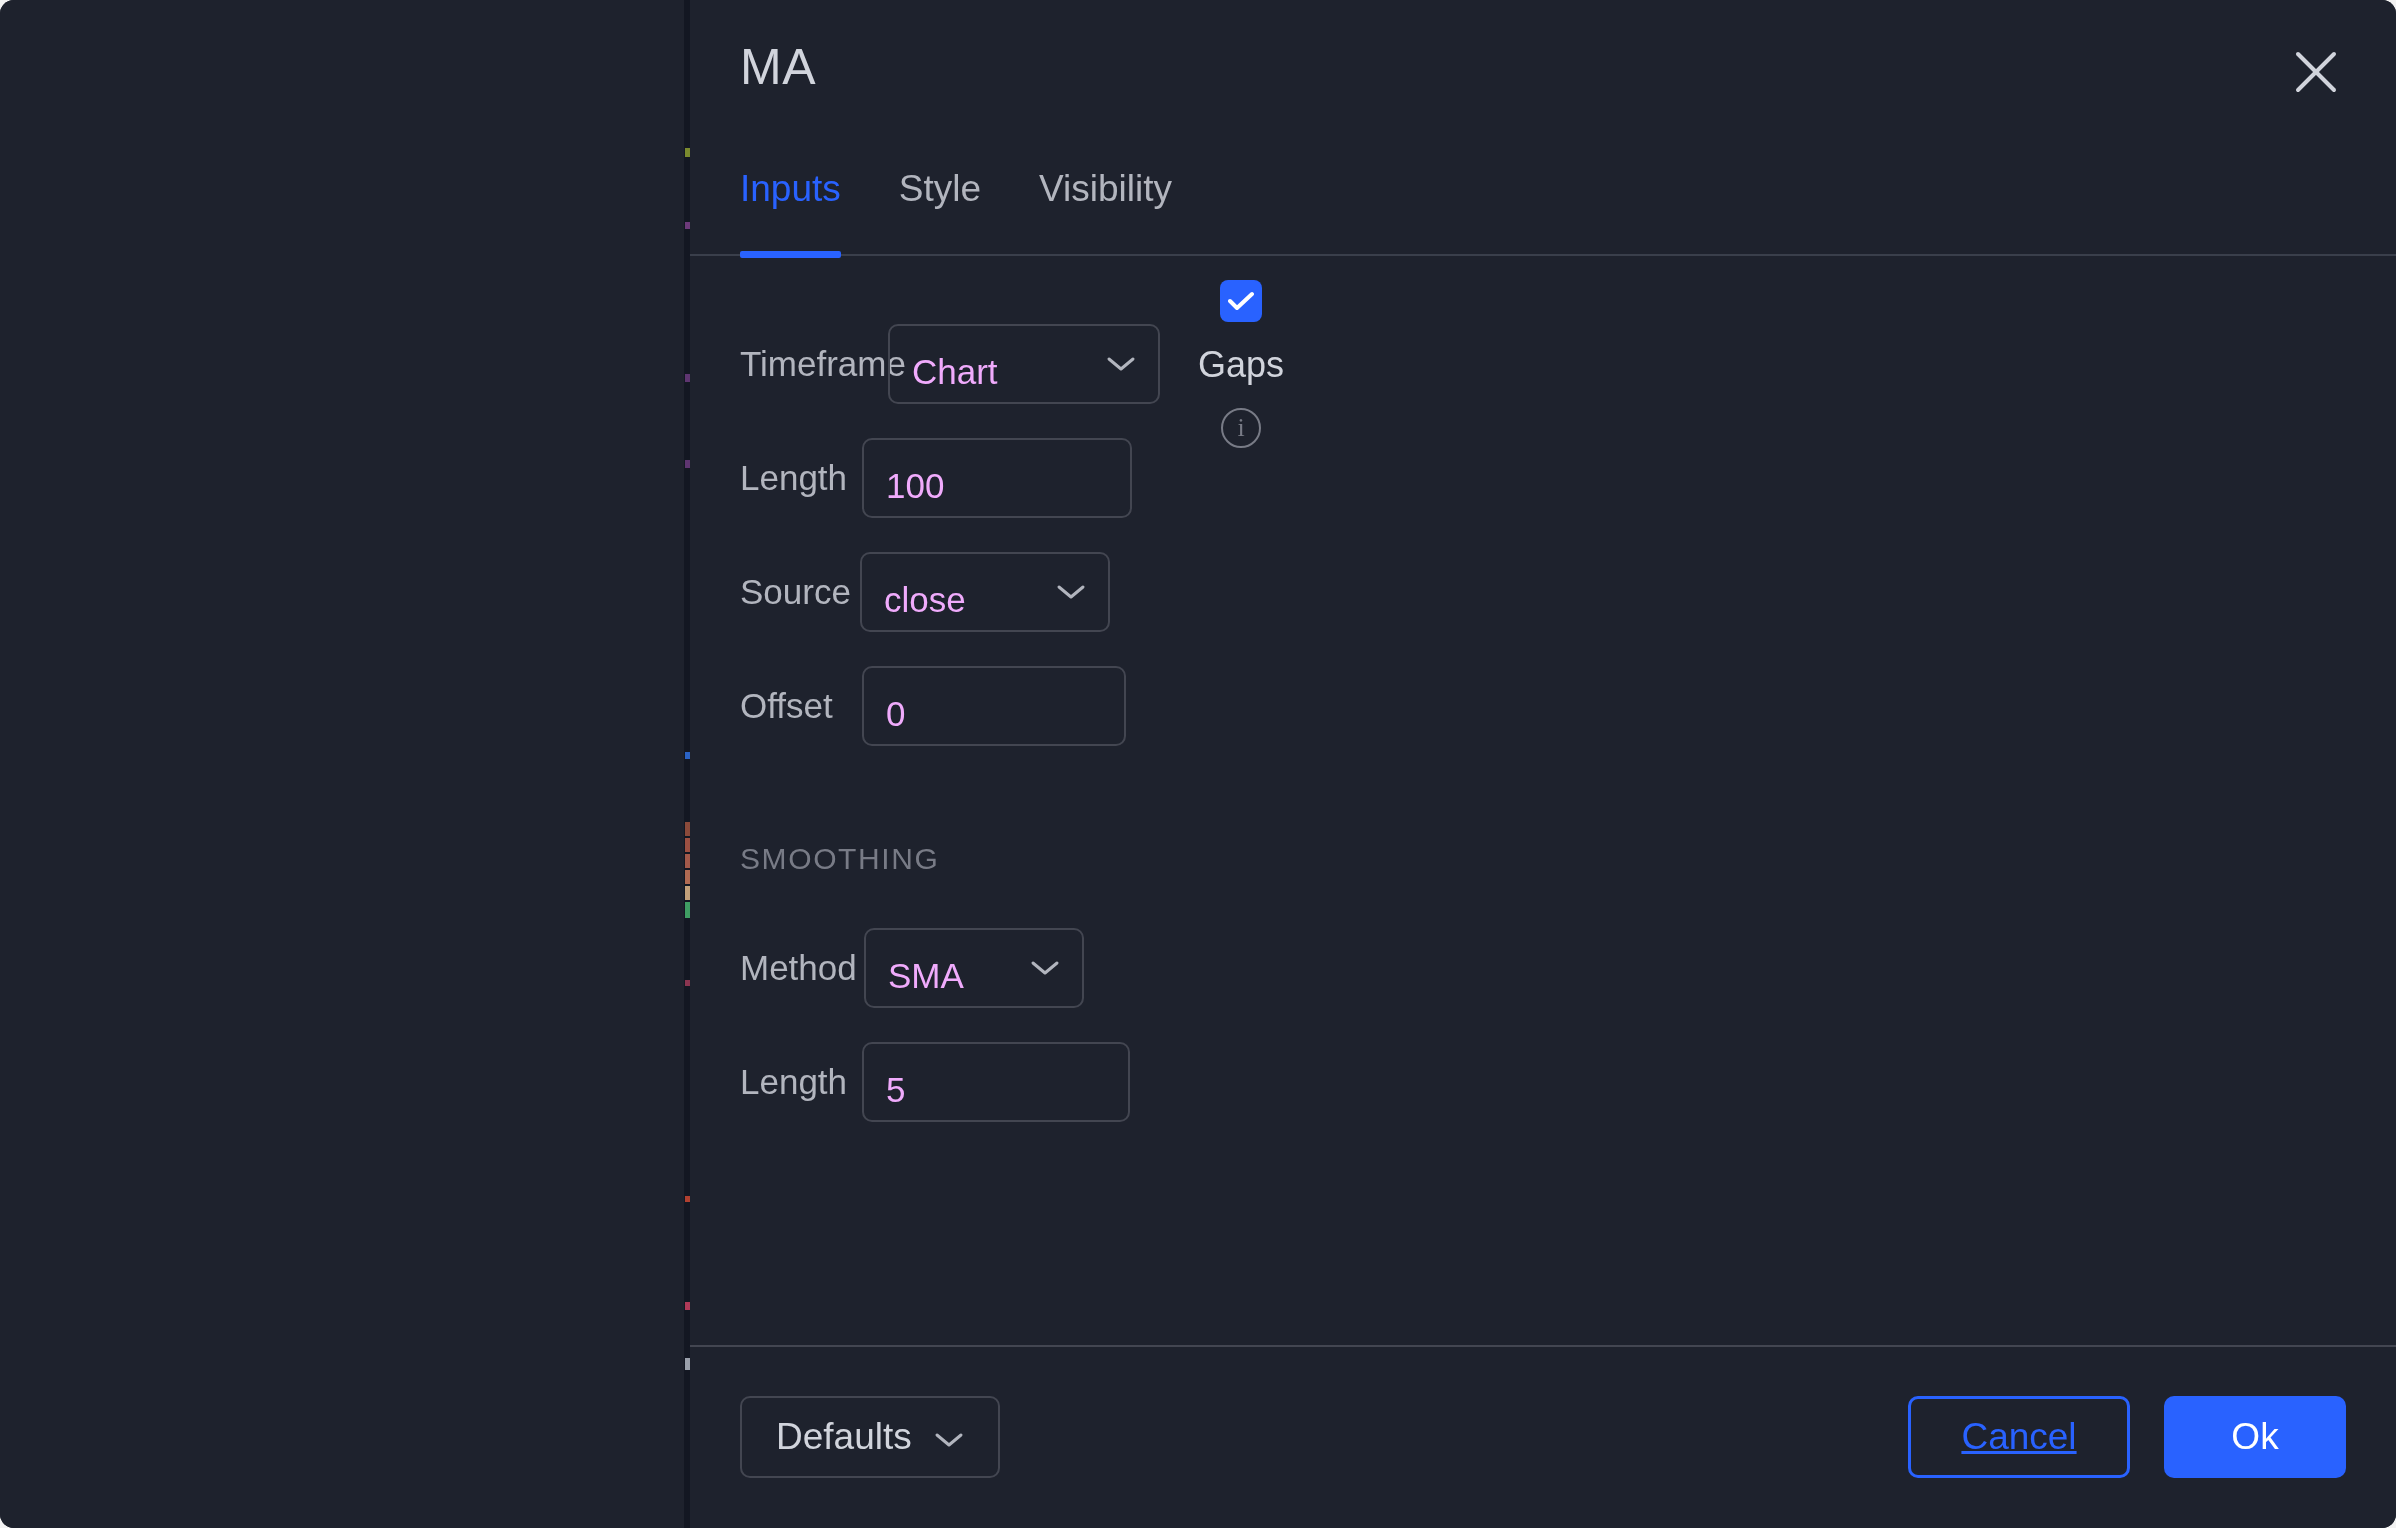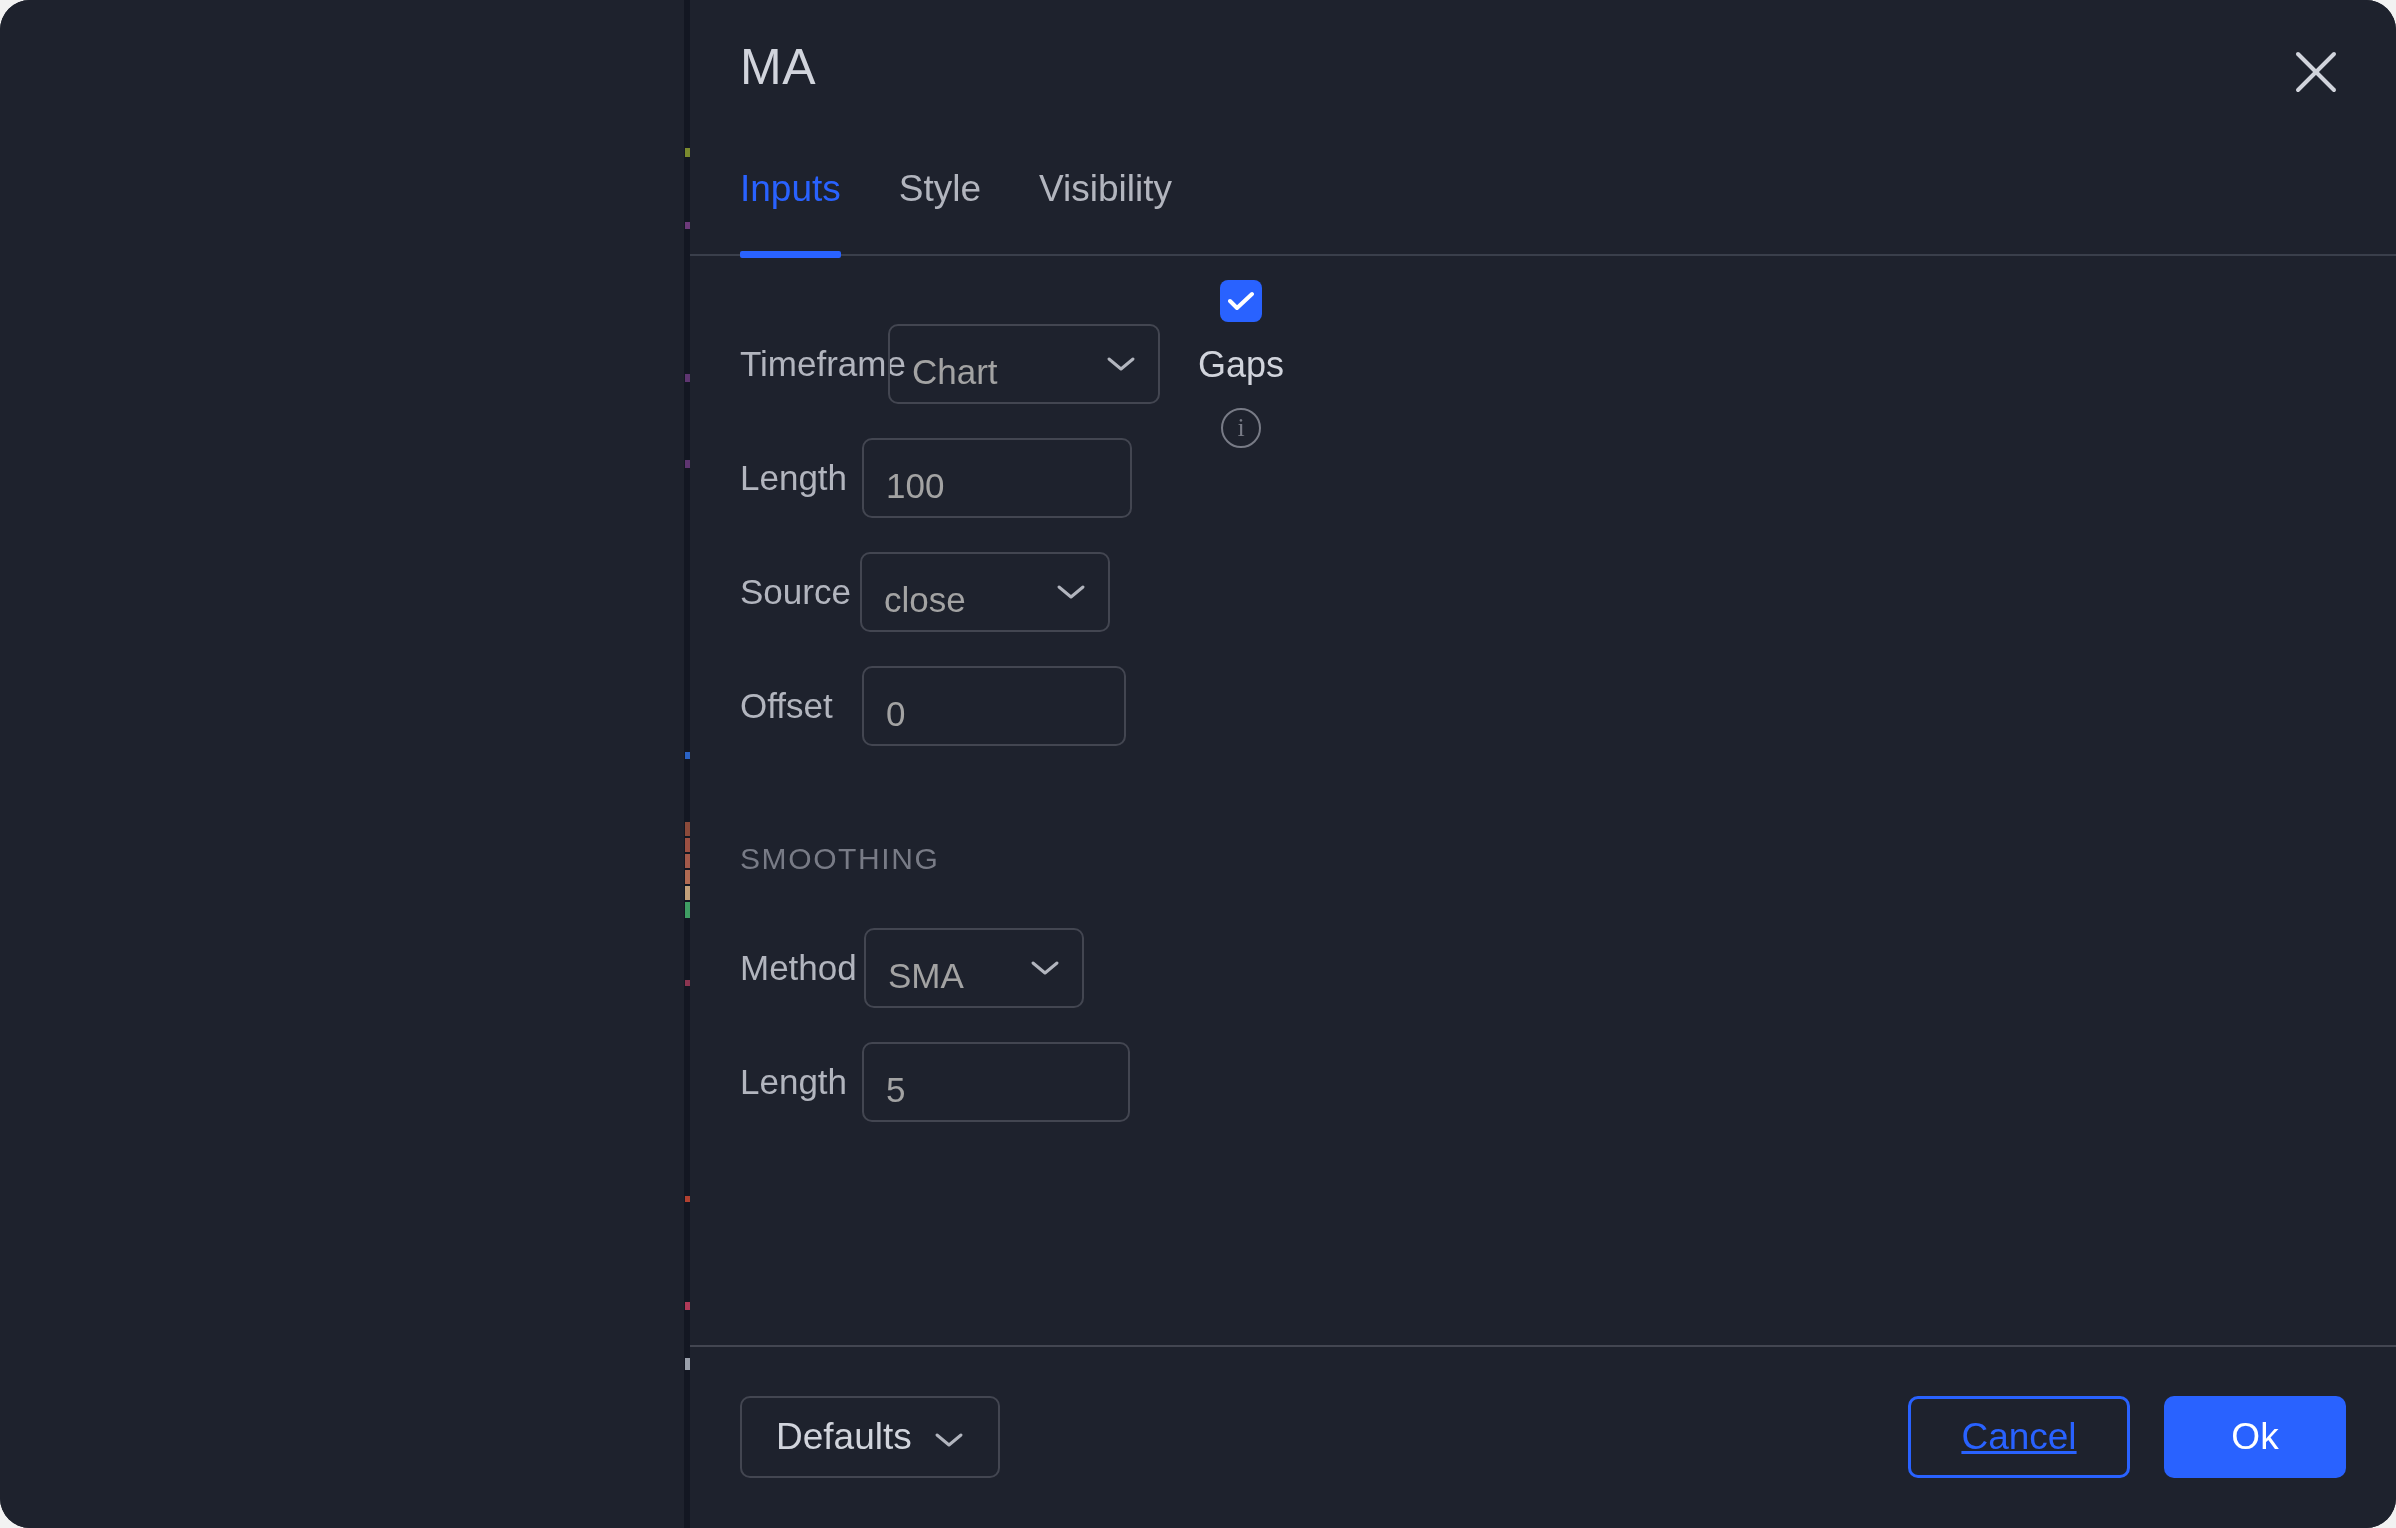--- a/index.html
+++ b/index.html
@@ -10,21 +10,21 @@
     background: #f2f2f2;
     font-family: "Liberation Sans", sans-serif;
     overflow: hidden;
   }
 
   #root {
     position: relative;
     width: 2396px;
     height: 1528px;
     background: #1e222d;
-    border-radius: 30px;
+    border-radius: 14px;
     overflow: hidden;
   }
 
   
   .chart-backdrop {
     position: absolute;
     left: 0; top: 0;
     width: 690px; height: 1528px;
     background: #1e222d;
   }
@@ -150,21 +150,21 @@
     border-radius: 10px;
     background: transparent;
     display: flex;
     align-items: center;
     padding: 0 22px;
     cursor: pointer;
   }
   .field.input { cursor: text; align-items: center; }
   .field-value {
     font-size: 35px;
-    color: #a3a3a3;
+    color: #f0abfc;
     white-space: nowrap;
     margin-top: 16px;
   }
   .chev {
     margin-left: auto;
     padding-left: 26px;
     display: flex;
     align-items: center;
   }
 

